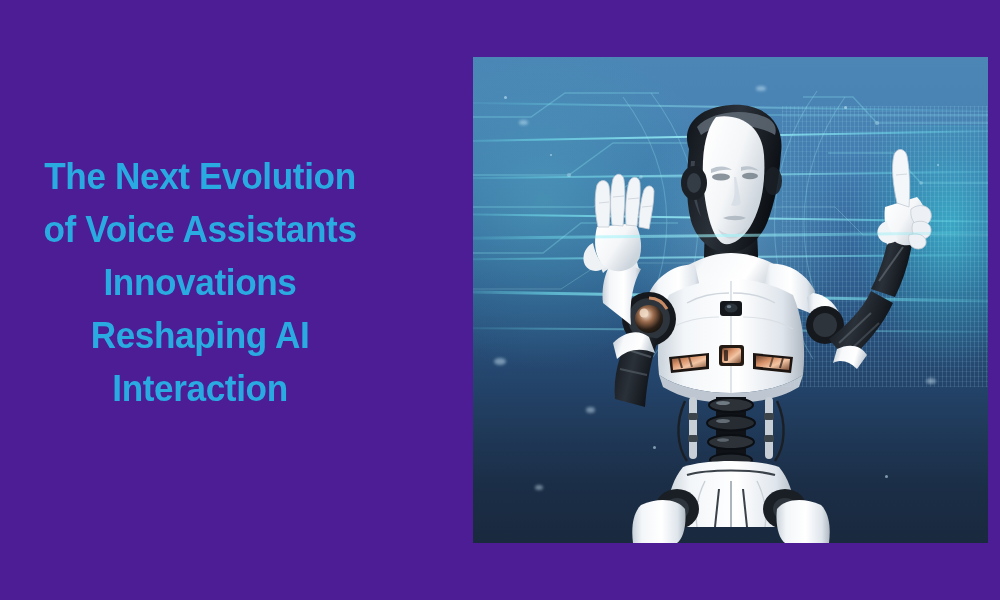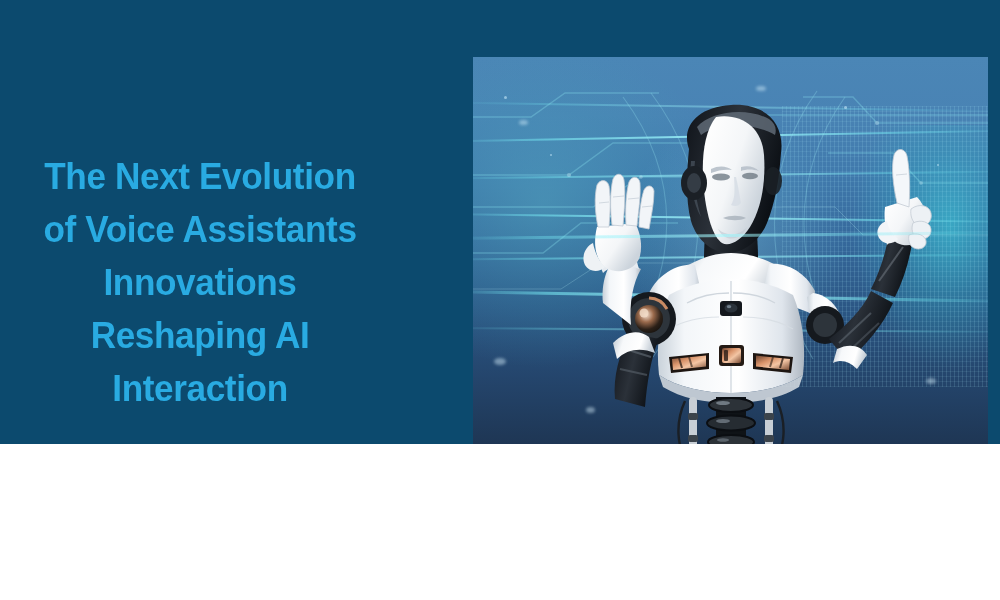--- a/index.html
+++ b/index.html
@@ -8,22 +8,22 @@
     padding: 0;
     background: #ffffff;
   }
   body {
     font-family: "Liberation Sans", sans-serif;
   }
 
   #page {
     position: relative;
     width: 1000px;
-    height: 444px;
-    background: #0c4a6e;
+    height: 600px;
+    background: #4c1d95;
     overflow: hidden;
     text-decoration: underline;
   }
 
   
   #headline {
     position: absolute;
     left: 14px;
     top: 150px;
     width: 372px;

